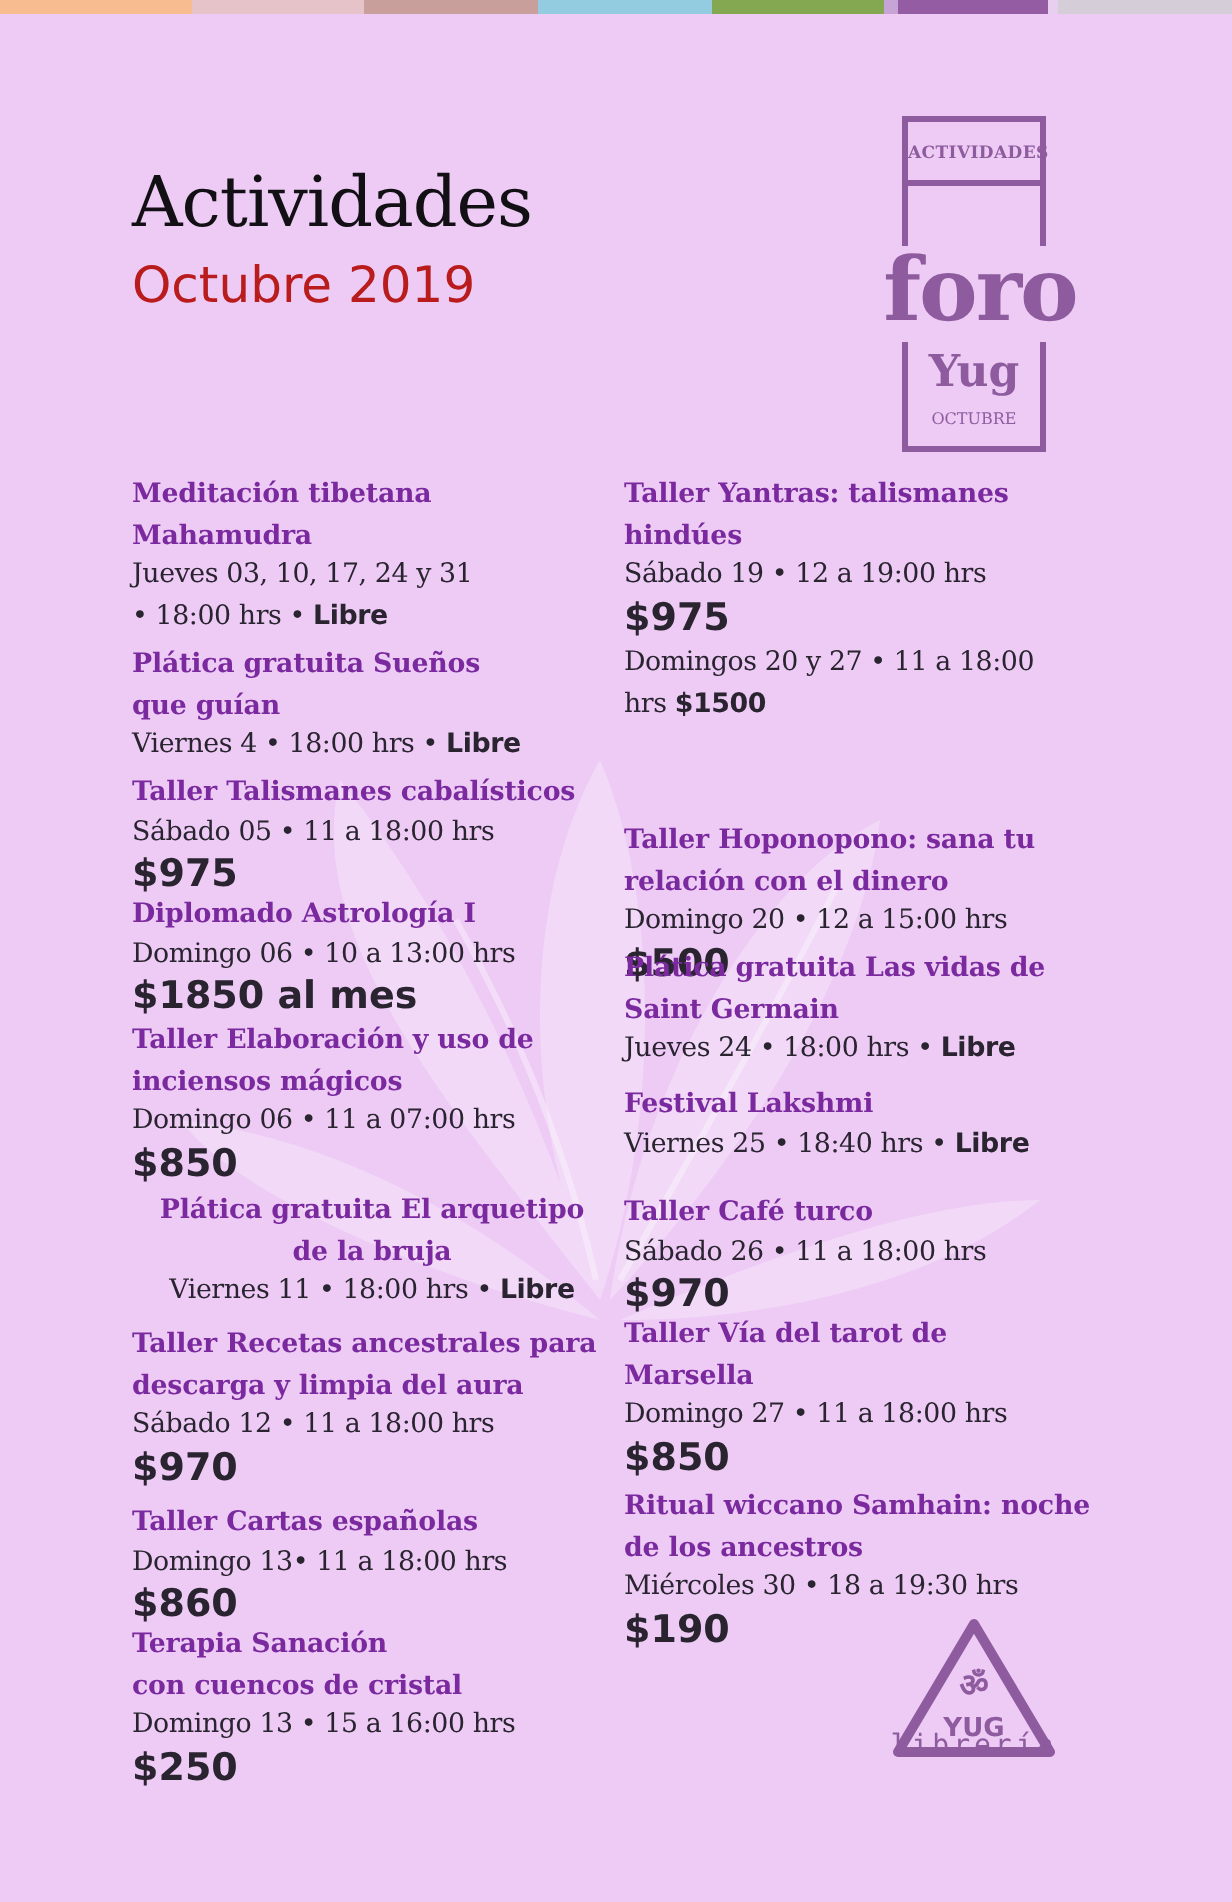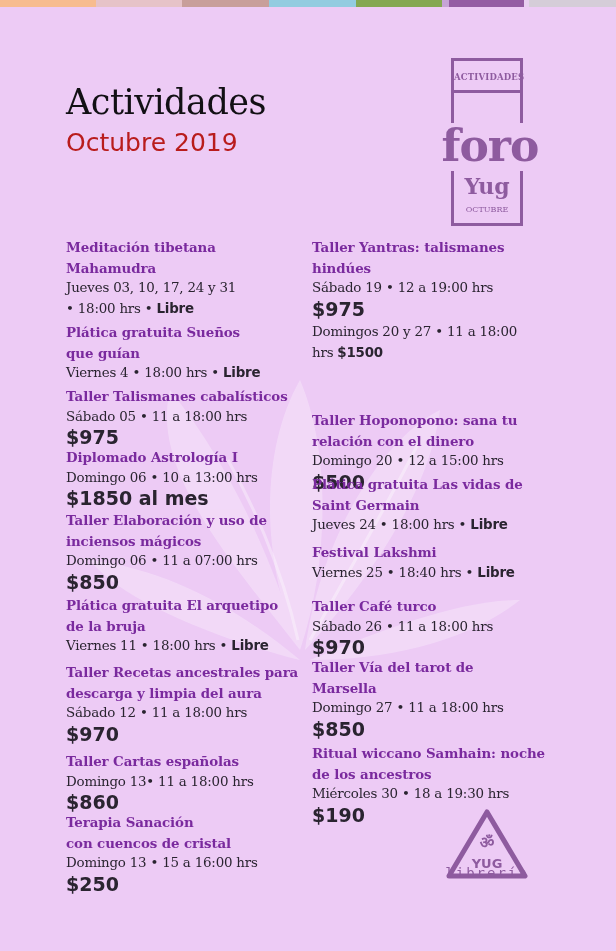--- a/index.html
+++ b/index.html
@@ -172,21 +172,21 @@
     <div class="ev" style="top: 273px;">
       <div class="name">
         <div>Taller Elaboración y uso de</div>
         <div>inciensos mágicos</div>
       </div>
       <div class="det">
         <div><span>Domingo 06 • 11 a 07:00 hrs</span></div>
       </div>
       <div class="price">$850</div>
     </div>
-    <div class="ev" style="top: 358px;">
+    <div class="ev" style="top: 358px; text-align: center;">
       <div class="name">
         <div>Plática gratuita El arquetipo</div>
         <div>de la bruja</div>
       </div>
       <div class="det">
         <div><span>Viernes 11 • 18:00 hrs • </span><b>Libre</b></div>
       </div>
     </div>
     <div class="ev" style="top: 425px;">
       <div class="name">

